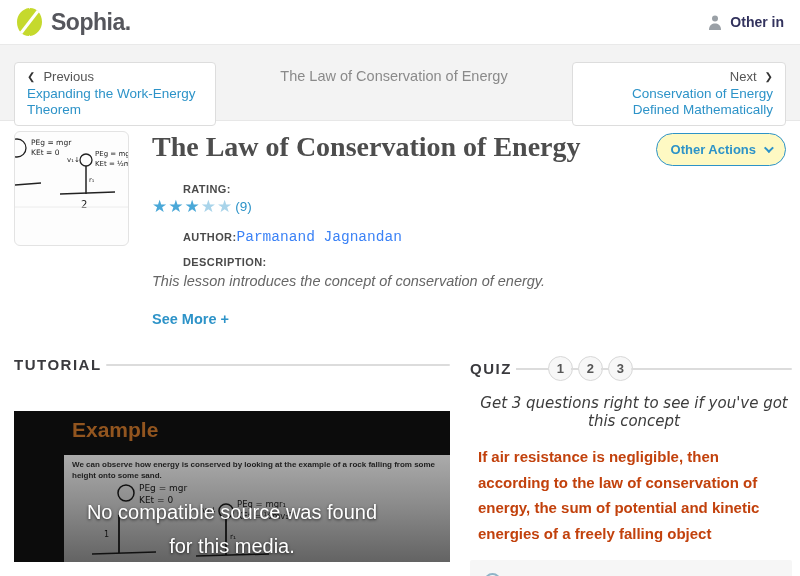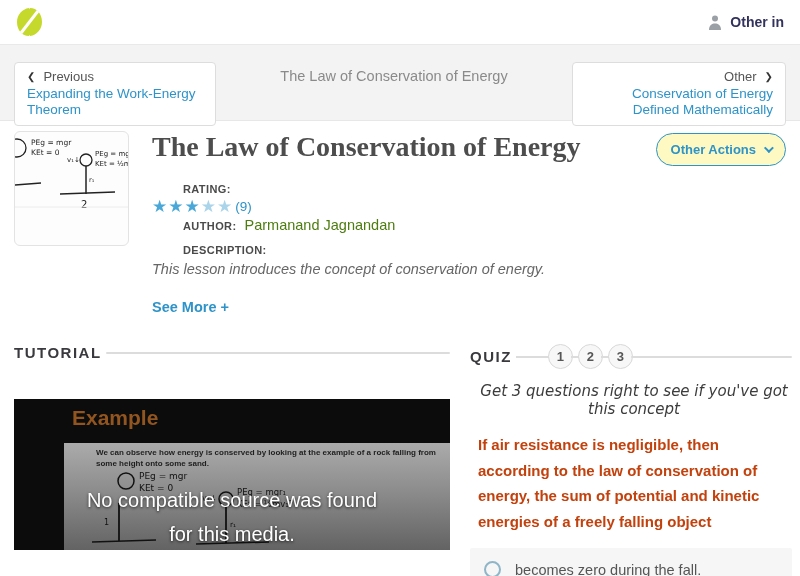--- a/index.html
+++ b/index.html
@@ -42,22 +42,22 @@
     border-radius:17px; padding:8px 14px; cursor:pointer; margin-top:2px;
     font-family:inherit; flex:none; }
   .oa-chev { width:7px; height:7px; border-right:2px solid #2d93c8;
     border-bottom:2px solid #2d93c8; transform:rotate(45deg) translateY(-2px); }
   .field-label { font-size:11px; font-weight:bold; color:#4a4a4a; letter-spacing:0.4px;padding-left:31px; }
   .rating-block { margin-top:17px; }
   .stars-row { display:flex; align-items:center; margin-top:1px; }
   .stars-filled { color:#4aa8d8; font-size:17px; letter-spacing:1px; }
   .stars-empty { color:#a9d4ea; font-size:17px; letter-spacing:1px; }
   .rating-count { color:#2d93c8; font-size:13.5px; margin-left:2px; cursor:pointer; }
-  .author-row { margin-top:0; display:flex; align-items:baseline; gap:8px; }
-  .author-name { font-size:14.5px; color:#4d7c0f; }
+  .author-row { margin-top:12px; display:flex; align-items:baseline; gap:0; }
+  .author-name { font-size:14.5px; color:#3b82f6;font-family:Liberation Mono, monospace; }
   .desc-block { margin-top:11px; }
   .desc-text { font-size:14.5px; color:#666; margin-top:5px;font-style:italic; }
   .see-more { display:inline-block; margin-top:22px; color:#2d93c8; font-size:14.5px;
     font-weight:bold; cursor:pointer; }
 
   
   .cols { display:flex; margin-top:28px; padding:0 8px 0 14px; gap:20px; }
   .col-left { width:436px; flex:none; }
   .col-right { flex:1; min-width:0; }
   .colhead { display:flex; align-items:center; gap:4px; }
@@ -70,21 +70,21 @@
   .step-conn { width:9px; height:2px; background:#dcdcdc; flex:none; }
 
   
   .video { position:relative; width:436px; height:151px; margin-top:38px;
     background:#0c0c0c; overflow:hidden; cursor:pointer;padding-left:48px; }
   .slide-title { position:absolute; left:58px; top:7px; color:#92551f;
     font-size:21px; font-weight:bold; }
   .slide { position:absolute; left:50px; top:44px; right:0; bottom:0;
     background:linear-gradient(180deg,#ababab 0%,#8c8c8c 45%,#636363 100%); }
   .slide-text { font-size:8px; line-height:1.35; color:#1e1e1e; font-weight:bold;
-    padding:5px 8px 0;margin-left:24px; }
+    padding:5px 8px 0; }
   .slide-sketch { position:absolute; left:0; top:26px; }
   .vid-caption { position:absolute; left:0; right:0; text-align:center; color:#fff;
     font-size:20px; text-shadow:0 1px 3px rgba(0,0,0,.75); }
   .cap1 { top:90px; } .cap2 { top:124px; }
 
   
   .quiz-tagline { margin-top:13px; padding-left:6px; text-align:center;
     font-family:cursive,"DejaVu Sans",sans-serif; font-style:italic;
     font-size:15px; color:#3c3c3c; }
   .quiz-question { margin-top:14px; padding-left:8px; font-size:15px; font-weight:bold;
@@ -104,20 +104,21 @@
 
   <header class="topbar">
     <div class="brand">
       <span style="display:flex;">
         <svg width="28" height="30" viewBox="0 0 28 30">
           <path d="M14 1 C21 1 26 7 26 15 C26 22 21 28 14 29 C10 24 9 18 12 13 Z" fill="#c5d92d"></path>
           <path d="M14 29 C7 29 2 23 2 15 C2 8 7 2 14 1 C18 6 19 12 16 17 Z" fill="#c5d92d" transform="translate(-1,0)"></path>
           <path d="M22 4 L5 26" stroke="#fff" stroke-width="3" fill="none"></path>
         </svg>
       </span>
+      <span class="brand-text">Sophia.</span>
     </div>
     <div class="signin">
       <span style="display:flex;">
         <svg width="16" height="17" viewBox="0 0 16 17">
           <circle cx="8" cy="4.5" r="3" fill="#9aa0a6"></circle>
           <path d="M2 16 C2 11 5 9.5 8 9.5 C11 9.5 14 11 14 16 Z" fill="#9aa0a6"></path>
         </svg>
       </span>
       <span class="signin-label">Other in</span>
     </div>
@@ -127,21 +128,21 @@
     <div class="navcard prev">
       <div class="navrow">
         <span class="chev">❮</span>
         <span>Previous</span>
       </div>
       <div class="navlink">Expanding the Work-Energy Theorem</div>
     </div>
     <div class="navtitle">The Law of Conservation of Energy</div>
     <div class="navcard next">
       <div class="navrow">
-        <span>Other</span>
+        <span>Next</span>
         <span class="chev">❯</span>
       </div>
       <div class="navlink">Conservation of Energy Defined Mathematically</div>
     </div>
   </nav>
 
   <section class="lesson-head">
     <div class="thumb">
       <svg width="115" height="115" viewBox="0 0 115 115">
         <circle cx="2" cy="16" r="9" fill="none" stroke="#222" stroke-width="1.3"></circle>

